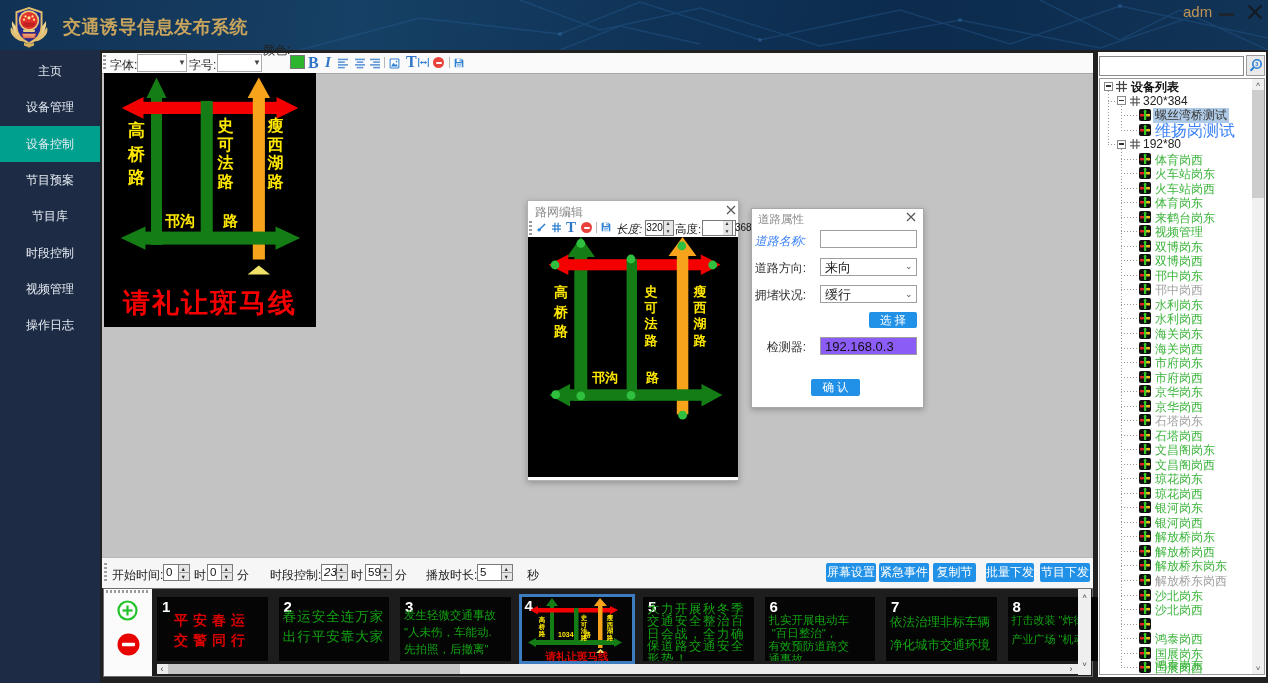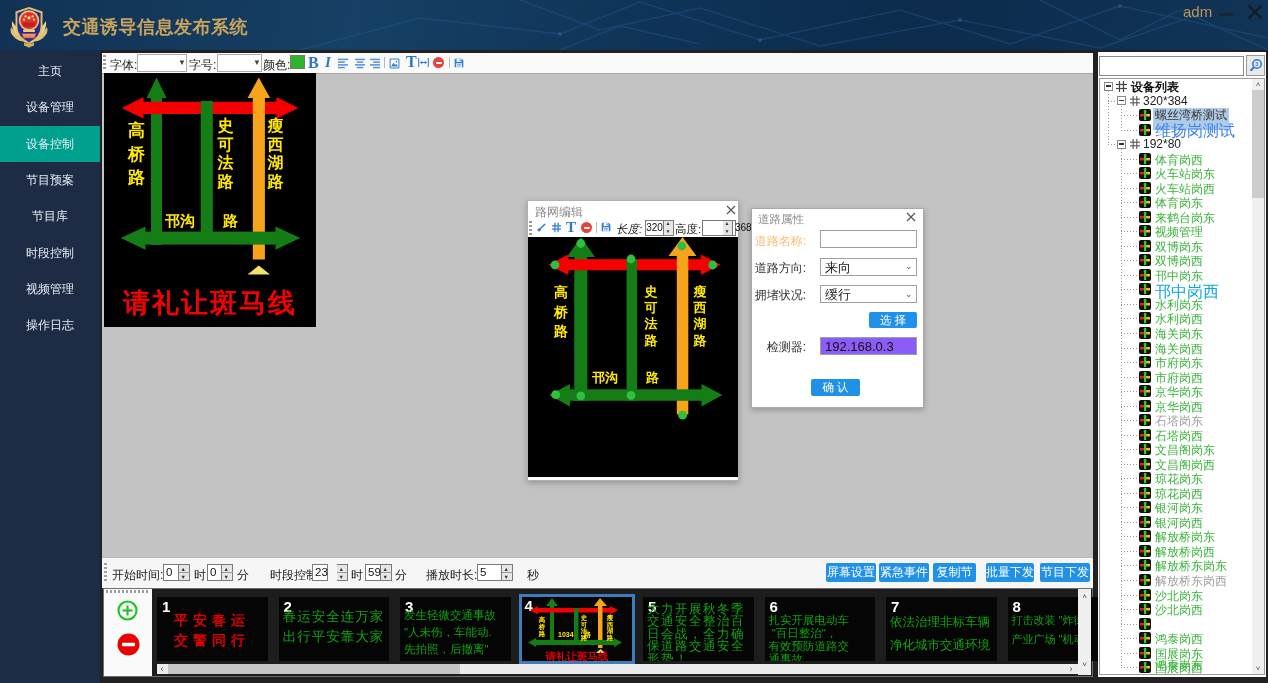--- a/index.html
+++ b/index.html
@@ -64,21 +64,21 @@
 <div class="abs" style="left:0;top:257.1px;width:100px;height:36px;line-height:36px;text-align:center;font-size:12px;color:#e6ecf4;">操作日志</div>
 </div>
 <div class="abs" style="left:102px;top:53px;width:991px;height:21px;background:#fafafa;border-bottom:1px solid #a8a8a8;"></div>
 <div class="abs" style="left:103px;top:55px;width:3px;height:16px;background-image:repeating-linear-gradient(#9a9a9a 0 2px,transparent 2px 4px);"></div>
 <div class="abs" style="left:110px;top:57px;font-size:12px;color:#222;letter-spacing:0;white-space:nowrap;">字体:</div>
 <div class="abs" style="left:137px;top:54px;width:50px;height:18px;background:#fff;border:1px solid #ababab;"></div>
 <div class="abs" style="left:178px;top:58px;font-size:8px;color:#444;">▼</div>
 <div class="abs" style="left:189px;top:57px;font-size:12px;color:#222;letter-spacing:0;white-space:nowrap;">字号:</div>
 <div class="abs" style="left:217px;top:54px;width:45px;height:18px;background:#fff;border:1px solid #ababab;"></div>
 <div class="abs" style="left:253px;top:58px;font-size:8px;color:#444;">▼</div>
-<div class="abs" style="left:263px;top:57px;font-size:12px;color:#222;letter-spacing:0;white-space:nowrap;">颜色:</div>
+<div class="abs" style="left:263px;top:42px;font-size:12px;color:#222;letter-spacing:0;white-space:nowrap;">颜色:</div>
 <div class="abs" style="left:290px;top:55px;width:15px;height:14px;background:#2db52d;border:1px solid #777;"></div>
 <div class="abs" style="left:308px;top:54px;font-size:16px;font-weight:bold;color:#2e75c8;font-family:'Liberation Serif',serif;">B</div>
 <div class="abs" style="left:325px;top:54px;font-size:15px;font-style:italic;font-weight:bold;color:#2e75c8;font-family:'Liberation Serif',serif;">I</div>
 <svg class="abs" style="left:338px;top:58px;" width="10" height="11" viewBox="0 0 11 12">
     <g stroke="#5b94d6" stroke-width="1.7">
       <line x1="0" y1="1.5" x2="11" y2="1.5"></line>
       <line x1="0" y1="4.5" x2="7.5" y2="4.5"></line>
       <line x1="0" y1="7.5" x2="11" y2="7.5"></line>
       <line x1="0" y1="10.5" x2="7.5" y2="10.5"></line>
     </g>
@@ -158,21 +158,21 @@
 <div class="abs" style="left:179px;top:564px;width:11px;height:17px;background:#e6e6e6;border:1px solid #7a7a7a;border-left:none;"></div>
 <div class="abs" style="left:180.5px;top:564.5px;font-size:5.5px;color:#333;line-height:8px;">▲<br>▼</div>
 <div class="abs" style="left:179px;top:572px;width:11px;height:1px;background:#9a9a9a;"></div>
 <div class="abs" style="left:194px;top:567px;font-size:12px;color:#222;letter-spacing:0;white-space:nowrap;">时</div>
 <div class="abs" style="left:207px;top:564px;width:15px;height:17px;background:#fff;border:1px solid #7a7a7a;font-size:11.5px;color:#111;line-height:15px;padding-left:2px;">0</div>
 <div class="abs" style="left:222px;top:564px;width:11px;height:17px;background:#e6e6e6;border:1px solid #7a7a7a;border-left:none;"></div>
 <div class="abs" style="left:223.5px;top:564.5px;font-size:5.5px;color:#333;line-height:8px;">▲<br>▼</div>
 <div class="abs" style="left:222px;top:572px;width:11px;height:1px;background:#9a9a9a;"></div>
 <div class="abs" style="left:237px;top:567px;font-size:12px;color:#222;letter-spacing:0;white-space:nowrap;">分</div>
 <div class="abs" style="left:270px;top:567px;font-size:12px;color:#222;letter-spacing:0;white-space:nowrap;">时段控制:</div>
-<div class="abs" style="left:312px;top:564px;width:16px;height:17px;background:#fff;border:1px solid #7a7a7a;font-size:11.5px;color:#111;line-height:15px;padding-left:2px;">23</div>
+<div class="abs" style="left:321px;top:564px;width:16px;height:17px;background:#fff;border:1px solid #7a7a7a;font-size:11.5px;color:#111;line-height:15px;padding-left:2px;font-style:italic;">23</div>
 <div class="abs" style="left:337px;top:564px;width:11px;height:17px;background:#e6e6e6;border:1px solid #7a7a7a;border-left:none;"></div>
 <div class="abs" style="left:338.5px;top:564.5px;font-size:5.5px;color:#333;line-height:8px;">▲<br>▼</div>
 <div class="abs" style="left:337px;top:572px;width:11px;height:1px;background:#9a9a9a;"></div>
 <div class="abs" style="left:351px;top:567px;font-size:12px;color:#222;letter-spacing:0;white-space:nowrap;">时</div>
 <div class="abs" style="left:365px;top:564px;width:16px;height:17px;background:#fff;border:1px solid #7a7a7a;font-size:11.5px;color:#111;line-height:15px;padding-left:2px;">59</div>
 <div class="abs" style="left:381px;top:564px;width:11px;height:17px;background:#e6e6e6;border:1px solid #7a7a7a;border-left:none;"></div>
 <div class="abs" style="left:382.5px;top:564.5px;font-size:5.5px;color:#333;line-height:8px;">▲<br>▼</div>
 <div class="abs" style="left:381px;top:572px;width:11px;height:1px;background:#9a9a9a;"></div>
 <div class="abs" style="left:395px;top:567px;font-size:12px;color:#222;letter-spacing:0;white-space:nowrap;">分</div>
 <div class="abs" style="left:426px;top:567px;font-size:12px;color:#222;letter-spacing:0;white-space:nowrap;">播放时长:</div>
@@ -346,21 +346,21 @@
 <div class="abs" style="left:1143px;top:93.53px;font-size:12px;color:#222;white-space:nowrap;">320*384</div>
 <svg class="abs" style="left:1139px;top:109.06px;" width="12" height="12" viewBox="0 0 12 12">
 <rect x="0" y="0" width="12" height="12" rx="2" fill="#111"></rect>
 <rect x="1" y="5" width="4" height="2.4" fill="#e02020"></rect>
     <polygon points="0.6,6.2 2.6,4.6 2.6,7.8" fill="#e02020"></polygon>
 <rect x="7" y="5" width="4" height="2.4" fill="#e8c020"></rect>
     <polygon points="11.4,6.2 9.4,4.6 9.4,7.8" fill="#e8c020"></polygon>
 <rect x="5" y="1.5" width="2.2" height="9.5" fill="#35cc25"></rect>
     <polygon points="6.1,0.4 4.2,2.6 8,2.6" fill="#35cc25"></polygon>
   </svg>
-<div class="abs" style="left:1153px;top:107.56px;height:22px;background:#b0cbe7;font-size:12px;color:#333;line-height:15px;white-space:nowrap;padding:0 2px;">螺丝湾桥测试</div>
+<div class="abs" style="left:1153px;top:107.56px;height:15px;background:#b0cbe7;font-size:12px;color:#333;line-height:15px;white-space:nowrap;padding:0 2px;">螺丝湾桥测试</div>
 <svg class="abs" style="left:1139px;top:123.59px;" width="12" height="12" viewBox="0 0 12 12">
 <rect x="0" y="0" width="12" height="12" rx="2" fill="#111"></rect>
 <rect x="1" y="5" width="4" height="2.4" fill="#e02020"></rect>
     <polygon points="0.6,6.2 2.6,4.6 2.6,7.8" fill="#e02020"></polygon>
 <rect x="7" y="5" width="4" height="2.4" fill="#e8c020"></rect>
     <polygon points="11.4,6.2 9.4,4.6 9.4,7.8" fill="#e8c020"></polygon>
 <rect x="5" y="1.5" width="2.2" height="9.5" fill="#35cc25"></rect>
     <polygon points="6.1,0.4 4.2,2.6 8,2.6" fill="#35cc25"></polygon>
   </svg>
 <div class="abs" style="left:1155px;top:121px;font-size:16px;color:#3b82f6;white-space:nowrap;">维扬岗测试</div>
@@ -467,21 +467,21 @@
 <div class="abs" style="left:1155px;top:267.89px;font-size:12px;color:#3bb43b;white-space:nowrap;">邗中岗东</div>
 <svg class="abs" style="left:1139px;top:283.41999999999996px;" width="12" height="12" viewBox="0 0 12 12">
 <rect x="0" y="0" width="12" height="12" rx="2" fill="#111"></rect>
 <rect x="1" y="5" width="4" height="2.4" fill="#e02020"></rect>
     <polygon points="0.6,6.2 2.6,4.6 2.6,7.8" fill="#e02020"></polygon>
 <rect x="7" y="5" width="4" height="2.4" fill="#e8c020"></rect>
     <polygon points="11.4,6.2 9.4,4.6 9.4,7.8" fill="#e8c020"></polygon>
 <rect x="5" y="1.5" width="2.2" height="9.5" fill="#35cc25"></rect>
     <polygon points="6.1,0.4 4.2,2.6 8,2.6" fill="#35cc25"></polygon>
   </svg>
-<div class="abs" style="left:1155px;top:282.41999999999996px;font-size:16px;color:#0ea5e9;white-space:nowrap;">邗中岗西</div>
+<div class="abs" style="left:1155px;top:282.41999999999996px;font-size:12px;color:#a3a3a3;white-space:nowrap;">邗中岗西</div>
 <svg class="abs" style="left:1139px;top:297.95px;" width="12" height="12" viewBox="0 0 12 12">
 <rect x="0" y="0" width="12" height="12" rx="2" fill="#111"></rect>
 <rect x="1" y="5" width="4" height="2.4" fill="#e02020"></rect>
     <polygon points="0.6,6.2 2.6,4.6 2.6,7.8" fill="#e02020"></polygon>
 <rect x="7" y="5" width="4" height="2.4" fill="#e8c020"></rect>
     <polygon points="11.4,6.2 9.4,4.6 9.4,7.8" fill="#e8c020"></polygon>
 <rect x="5" y="1.5" width="2.2" height="9.5" fill="#35cc25"></rect>
     <polygon points="6.1,0.4 4.2,2.6 8,2.6" fill="#35cc25"></polygon>
   </svg>
 <div class="abs" style="left:1155px;top:296.95px;font-size:12px;color:#3bb43b;white-space:nowrap;">水利岗东</div>
@@ -802,21 +802,21 @@
 <div class="abs" style="left:114px;top:47px;width:18px;font-size:13px;font-weight:bold;color:#ffe800;line-height:16.2px;text-align:center;">史<br>可<br>法<br>路</div>
 <div class="abs" style="left:163px;top:47px;width:18px;font-size:13px;font-weight:bold;color:#ffe800;line-height:16.2px;text-align:center;">瘦<br>西<br>湖<br>路</div>
 <div class="abs" style="left:64px;top:132px;font-size:13px;font-weight:bold;color:#ffe800;">邗沟</div>
 <div class="abs" style="left:118px;top:132px;font-size:13px;font-weight:bold;color:#ffe800;">路</div>
 </div>
 <div class="abs" style="left:751px;top:208px;width:173px;height:200px;background:#fff;border:1px solid #a8a8a8;box-shadow:0 2px 6px rgba(0,0,0,0.25);"></div>
 <div class="abs" style="left:758px;top:212px;font-size:11.5px;color:#8a8a8a;">道路属性</div>
 <svg class="abs" style="left:906px;top:212px;" width="10" height="10" viewBox="0 0 10 10">
     <path d="M1 1 L9 9 M9 1 L1 9" stroke="#555" stroke-width="1.2"></path>
   </svg>
-<div class="abs" style="left:751px;top:232.5px;width:55px;text-align:right;font-size:12px;color:#fdba74;white-space:nowrap;">道路名称:</div>
+<div class="abs" style="left:751px;top:232.5px;width:55px;text-align:right;font-size:12px;color:#3b82f6;white-space:nowrap;font-style:italic;">道路名称:</div>
 <div class="abs" style="left:820px;top:230px;width:97px;height:18px;background:#fff;border:1px solid #9f9f9f;"></div>
 <div class="abs" style="left:751px;top:259.5px;width:55px;text-align:right;font-size:12px;color:#333;white-space:nowrap;">道路方向:</div>
 <div class="abs" style="left:820px;top:257.5px;width:97px;height:18px;background:#fff;border:1px solid #9f9f9f;font-size:13px;color:#222;line-height:17px;padding-left:4px;">来向</div>
 <div class="abs" style="left:905px;top:261px;font-size:9px;color:#555;">⌄</div>
 <div class="abs" style="left:751px;top:287px;width:55px;text-align:right;font-size:12px;color:#333;white-space:nowrap;">拥堵状况:</div>
 <div class="abs" style="left:820px;top:285px;width:97px;height:18px;background:#fff;border:1px solid #9f9f9f;font-size:13px;color:#222;line-height:17px;padding-left:4px;">缓行</div>
 <div class="abs" style="left:905px;top:288.5px;font-size:9px;color:#555;">⌄</div>
 <div class="abs" style="left:869px;top:312px;width:48px;height:16px;background:#2191e8;border-radius:2px;color:#fff;font-size:11.5px;text-align:center;line-height:16px;">选 择</div>
 <div class="abs" style="left:751px;top:339px;width:55px;text-align:right;font-size:12px;color:#333;white-space:nowrap;">检测器:</div>
 <div class="abs" style="left:820px;top:337px;width:97px;height:18px;background:#8b5cf6;border:1px solid #9f9f9f;font-size:13px;color:#111;line-height:17px;padding-left:4px;">192.168.0.3</div>

